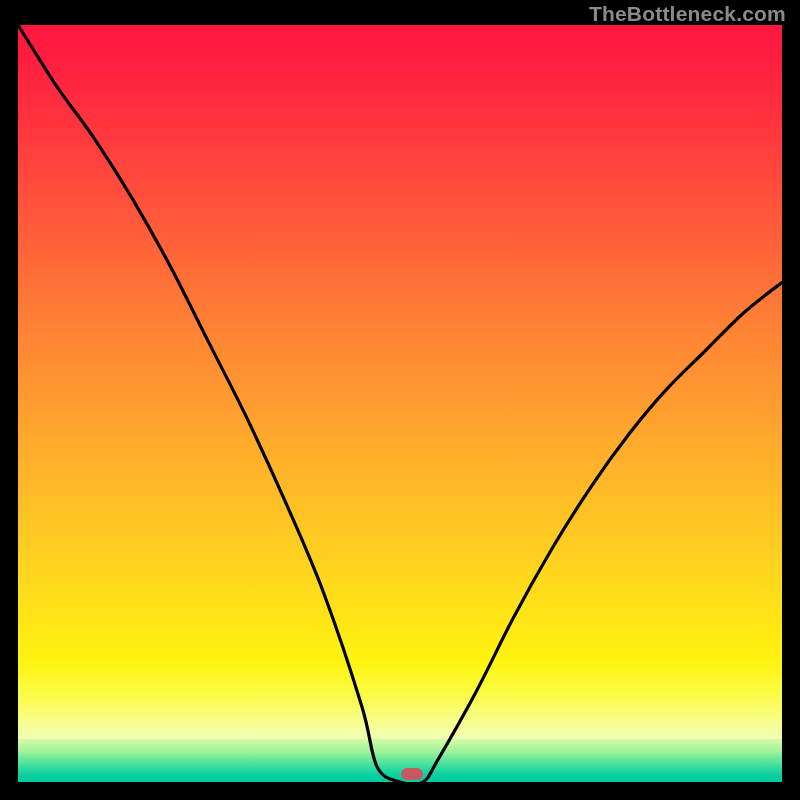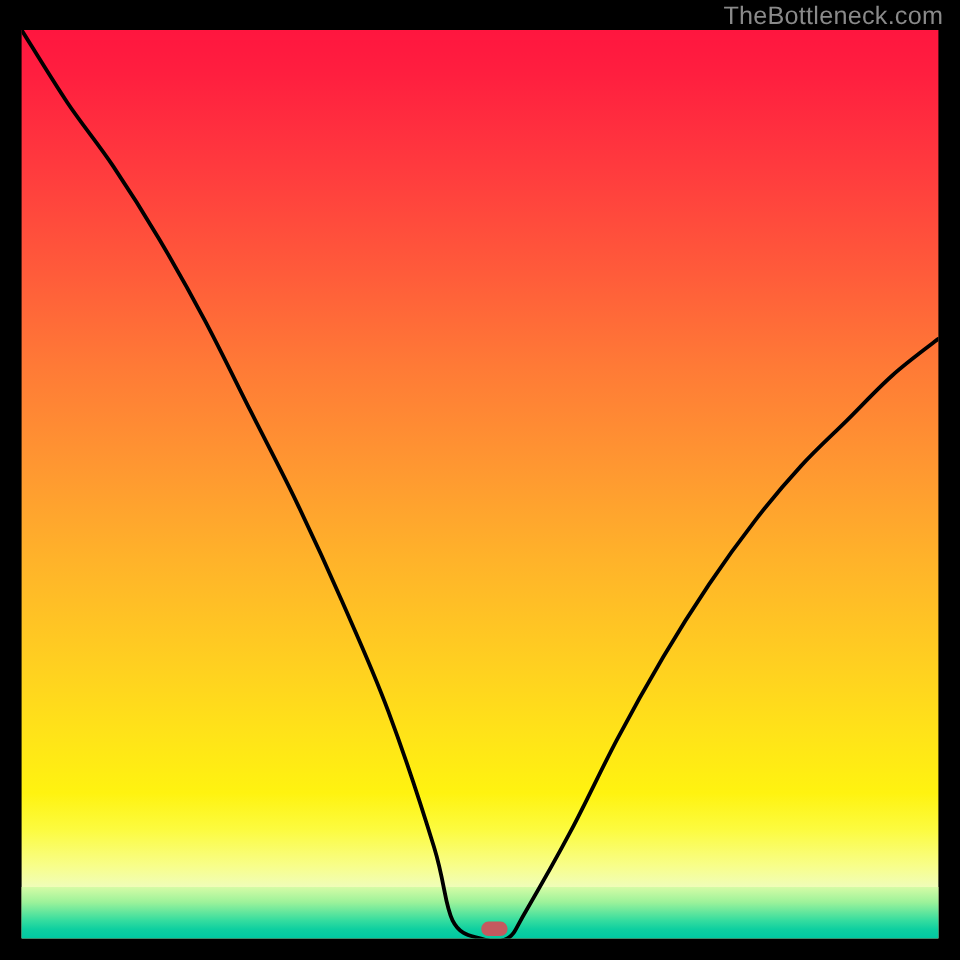--- a/index.html
+++ b/index.html
@@ -16,21 +16,21 @@
     width: 800px;
     height: 800px;
     background: #000;
   }
   .watermark {
     position: absolute;
     top: 2px;
     right: 14px;
     color: #8a8a8a;
     font-size: 21px;
-    font-weight: 400;
+    font-weight: 700;
     letter-spacing: 0.2px;
     z-index: 10;
   }
   .plot {
     position: absolute;
     left: 18px;
     top: 25px;
     width: 764px;
     height: 757px;
   }

